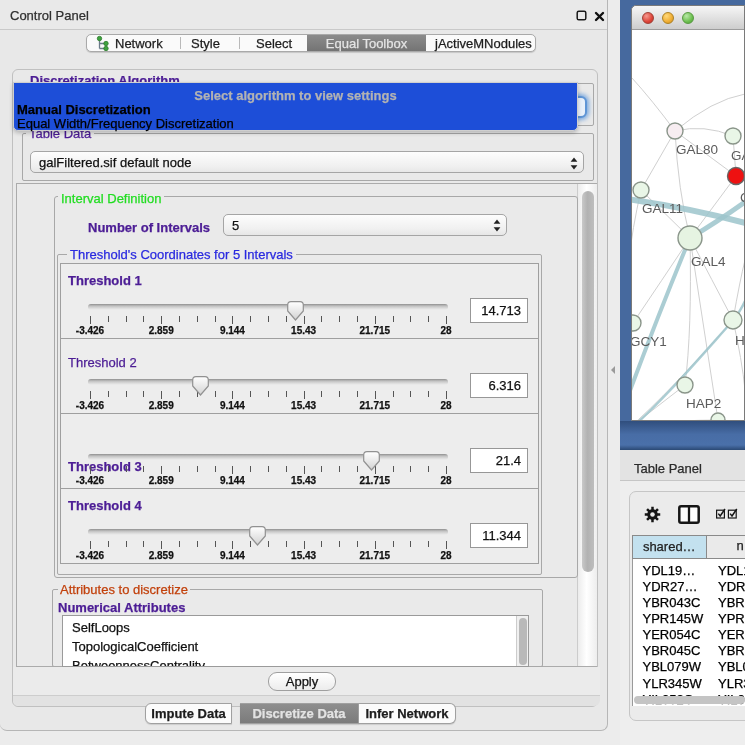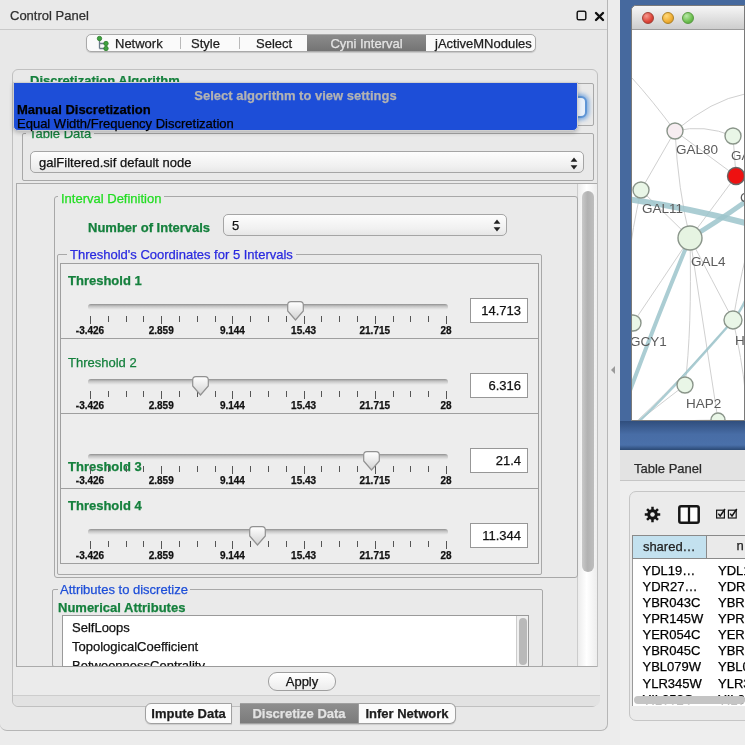--- a/index.html
+++ b/index.html
@@ -18,21 +18,21 @@
 #toptabs { left:86px; top:34px; width:450px; height:18px;
   background:#fafafa; border:1px solid #a9a9a9; border-radius:5px;
   box-shadow:0 1px 1px rgba(0,0,0,0.15); }
 .tseg { position:absolute; top:35px; height:16px; line-height:17px; font-size:13px; color:#1d1d1d; }
 .tdiv { position:absolute; top:37px; width:1px; height:12px; background:#b9b9b9; }
 
 #content { left:12px; top:69px; width:586px; height:638px; background:#e9e9e9;
   border:1px solid #c0c0c0; border-radius:6px; }
 
 .gbox { position:absolute; border:1px solid #a8a8a8; border-radius:2px; }
-.lbl { position:absolute; font-size:13px; color:#15803d; }
+.lbl { position:absolute; font-size:13px; color:#4c1d95; }
 .combo { position:absolute; background:#fff; border:1px solid #a5a5a5; border-radius:5px;
   font-size:13px; color:#111; }
 .combo span { position:absolute; left:8px; top:3px; }
 
 #scrollpane { left:16px; top:183px; width:581px; height:484px; border:1px solid #ababab;
   background:#eaeaea; overflow:hidden; }
 
 
 .tblock { position:absolute; left:60px; width:479px; height:76px;
   border:1px solid #9f9f9f; background:#ededed; }
@@ -292,21 +292,21 @@
               <stop offset="1" stop-color="#d2d2d2"></stop>
             </linearGradient>
           </defs>
       <path d="M4,0.7 L13,0.7 Q16.3,0.7 16.3,4 L16.3,10 L8.5,19 L0.7,10 L0.7,4 Q0.7,0.7 4,0.7 Z" fill="url(#tg3)" stroke="#919191" stroke-width="1.2"></path>
     </svg>
     <div class="vbox" style="top:34px">11.344</div>
   </div>
     </div>
 
   <div class="gbox" style="left:52px; top:589px; width:491px; height:78px;"></div>
-  <div class="abs lbl" style="left:58px; top:582px; color:#1d4ed8; background:#eaeaea; padding:0 2px;">Attributes to discretize</div>
+  <div class="abs lbl" style="left:58px; top:582px; color:#c2410c; background:#eaeaea; padding:0 2px;">Attributes to discretize</div>
   <div class="abs lbl" style="left:58px; top:600px; font-weight:bold;">Numerical Attributes</div>
   <div class="abs" style="left:62px; top:615px; width:467px; height:52px; background:#fff; border:1px solid #9a9a9a; font-size:13px; color:#111; overflow:hidden;">
     <div style="position:absolute; left:9px; top:4px;">SelfLoops</div>
     <div style="position:absolute; left:9px; top:23px;">TopologicalCoefficient</div>
     <div style="position:absolute; left:9px; top:42px;">BetweennessCentrality</div>
     <div style="position:absolute; right:0; top:0; width:12px; height:52px; background:#f0f0f0; border-left:1px solid #ccc;">
       <div style="position:absolute; left:1.5px; top:2px; width:8px; height:47px; background:#b9b9b9; border-radius:4px;"></div>
     </div>
   </div>
 
@@ -326,21 +326,21 @@
     <circle cx="11" cy="8.5" r="2.2" fill="#3fa33f" stroke="#2c7a2c" stroke-width="0.8"></circle>
     <circle cx="11" cy="13.5" r="2.2" fill="#3fa33f" stroke="#2c7a2c" stroke-width="0.8"></circle>
   </svg>
   <div class="tseg" style="left:115px;">Network</div>
   <div class="tdiv" style="left:180px;"></div>
   <div class="tseg" style="left:191px;">Style</div>
   <div class="tdiv" style="left:239px;"></div>
   <div class="tseg" style="left:256px;">Select</div>
   <div class="abs" style="left:307px; top:35px; width:119px; height:16px;
        background:linear-gradient(#8b8b8b,#747474); color:#e4e4e4; text-align:center;
-       line-height:17px; font-size:13px;">Cyni Interval</div>
+       line-height:17px; font-size:13px;">Equal Toolbox</div>
   <div class="tseg" style="left:435px;">jActiveMNodules</div>
 
   <div class="abs" id="popup">
     <div class="ph">Select algorithm to view settings</div>
     <div class="it1">Manual Discretization</div>
     <div class="it2">Equal Width/Frequency Discretization</div>
   </div>
 
   <div class="abs" style="left:611px; top:366px; width:0; height:0; border-top:4px solid transparent; border-bottom:4px solid transparent; border-right:4px solid #9a9a9a;"></div>
 

